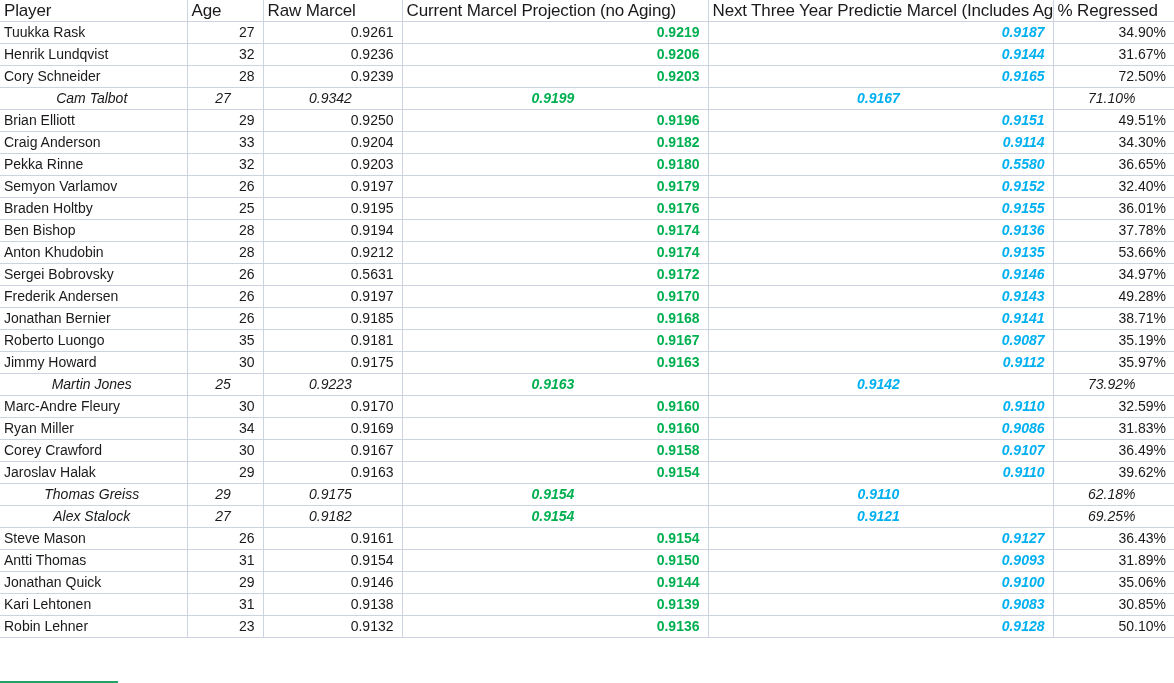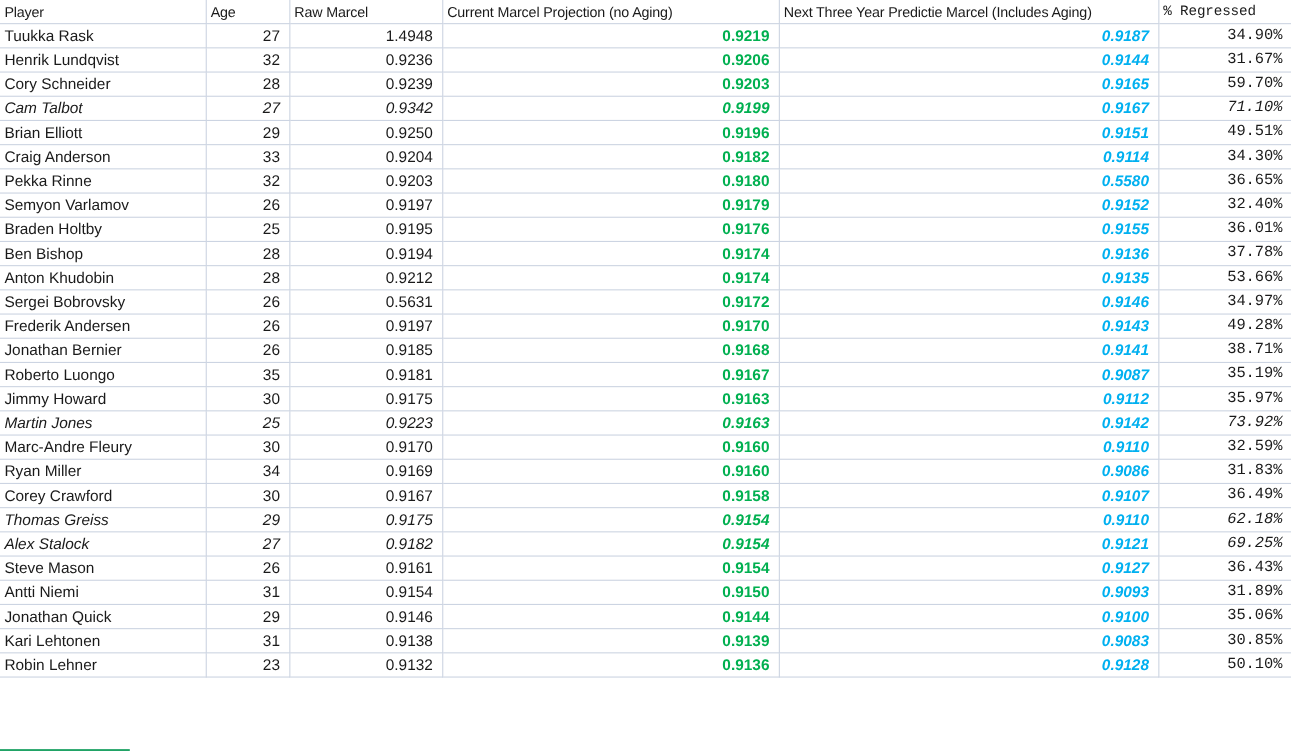--- a/index.html
+++ b/index.html
@@ -28,26 +28,26 @@
   col.c6{width:121px}
   th,td{
     height:21px;line-height:21px;
     border-right:1px solid var(--grid);
     border-bottom:1px solid var(--grid);
     padding:0 7px 0 4px;
     white-space:nowrap;overflow:hidden;
     font-weight:normal;text-align:left;
     box-sizing:content-box;
   }
-  th{font-size:13px;letter-spacing:-0.15px;}
+  th{font-size:17px;letter-spacing:-0.15px;}
   td.num{text-align:right;padding-right:8px;}
   td.green{color:var(--green);font-weight:bold;margin-top:40px;}
   td.blue{color:var(--blue);font-weight:bold;font-style:italic;}
-  tr.italic td{font-style:italic;}
-  td:last-child,th:last-child{border-right:none;font-family:Liberation Mono, monospace;}
+  tr.italic td{font-style:italic;text-align:center;}
+  td:last-child,th:last-child{border-right:none;}
   .bottom-strip{
     position:absolute;left:0;top:681px;width:118px;height:2px;
     background:var(--strip);
   }
 </style>
 </head>
 <body>
 
 <div>
   <table>
@@ -66,40 +66,40 @@
         <th>Raw Marcel</th>
         <th>Current Marcel Projection (no Aging)</th>
         <th>Next Three Year Predictie Marcel (Includes Aging)</th>
         <th>% Regressed</th>
       </tr>
     </thead>
     <tbody id="rows">
         <tr>
           <td>Tuukka Rask</td>
           <td class="num">27</td>
-          <td class="num">1.4948</td>
+          <td class="num">0.9261</td>
           <td class="num green">0.9219</td>
           <td class="num blue">0.9187</td>
           <td class="num">34.90%</td>
         </tr>
         <tr>
           <td>Henrik Lundqvist</td>
           <td class="num">32</td>
           <td class="num">0.9236</td>
           <td class="num green">0.9206</td>
           <td class="num blue">0.9144</td>
           <td class="num">31.67%</td>
         </tr>
         <tr>
           <td>Cory Schneider</td>
           <td class="num">28</td>
           <td class="num">0.9239</td>
           <td class="num green">0.9203</td>
           <td class="num blue">0.9165</td>
-          <td class="num">59.70%</td>
+          <td class="num">72.50%</td>
         </tr>
         <tr class="italic">
           <td>Cam Talbot</td>
           <td class="num">27</td>
           <td class="num">0.9342</td>
           <td class="num green">0.9199</td>
           <td class="num blue">0.9167</td>
           <td class="num">71.10%</td>
         </tr>
         <tr>
@@ -223,20 +223,28 @@
           <td class="num">31.83%</td>
         </tr>
         <tr>
           <td>Corey Crawford</td>
           <td class="num">30</td>
           <td class="num">0.9167</td>
           <td class="num green">0.9158</td>
           <td class="num blue">0.9107</td>
           <td class="num">36.49%</td>
         </tr>
+        <tr>
+          <td>Jaroslav Halak</td>
+          <td class="num">29</td>
+          <td class="num">0.9163</td>
+          <td class="num green">0.9154</td>
+          <td class="num blue">0.9110</td>
+          <td class="num">39.62%</td>
+        </tr>
         <tr class="italic">
           <td>Thomas Greiss</td>
           <td class="num">29</td>
           <td class="num">0.9175</td>
           <td class="num green">0.9154</td>
           <td class="num blue">0.9110</td>
           <td class="num">62.18%</td>
         </tr>
         <tr class="italic">
           <td>Alex Stalock</td>
@@ -248,21 +256,21 @@
         </tr>
         <tr>
           <td>Steve Mason</td>
           <td class="num">26</td>
           <td class="num">0.9161</td>
           <td class="num green">0.9154</td>
           <td class="num blue">0.9127</td>
           <td class="num">36.43%</td>
         </tr>
         <tr>
-          <td>Antti Niemi</td>
+          <td>Antti Thomas</td>
           <td class="num">31</td>
           <td class="num">0.9154</td>
           <td class="num green">0.9150</td>
           <td class="num blue">0.9093</td>
           <td class="num">31.89%</td>
         </tr>
         <tr>
           <td>Jonathan Quick</td>
           <td class="num">29</td>
           <td class="num">0.9146</td>

